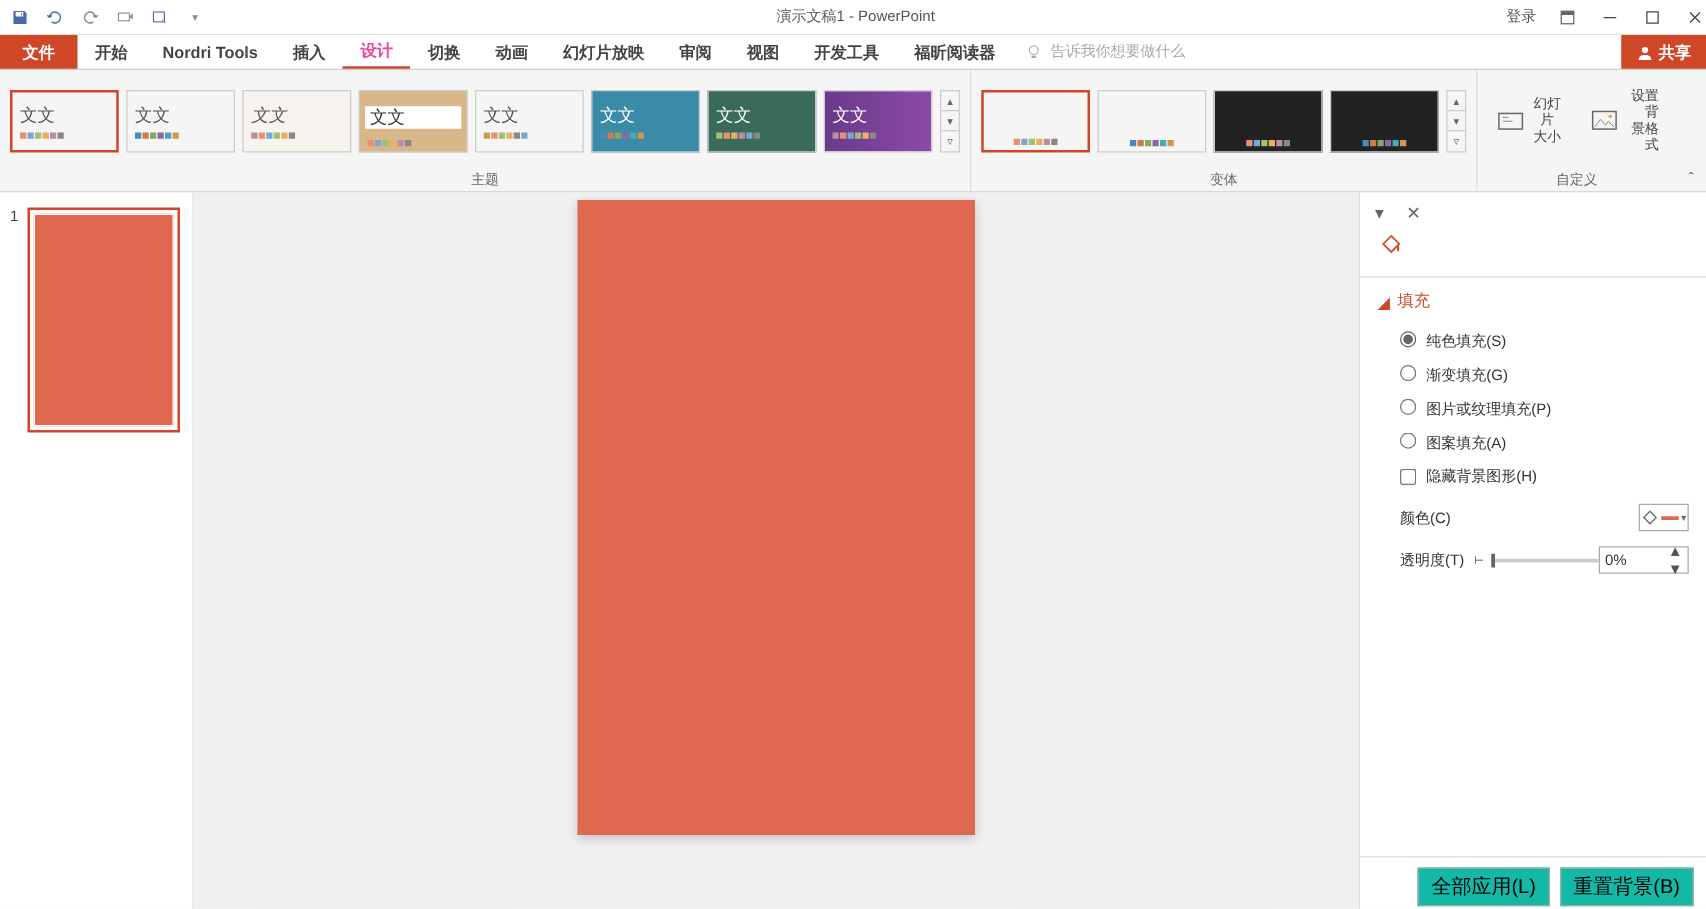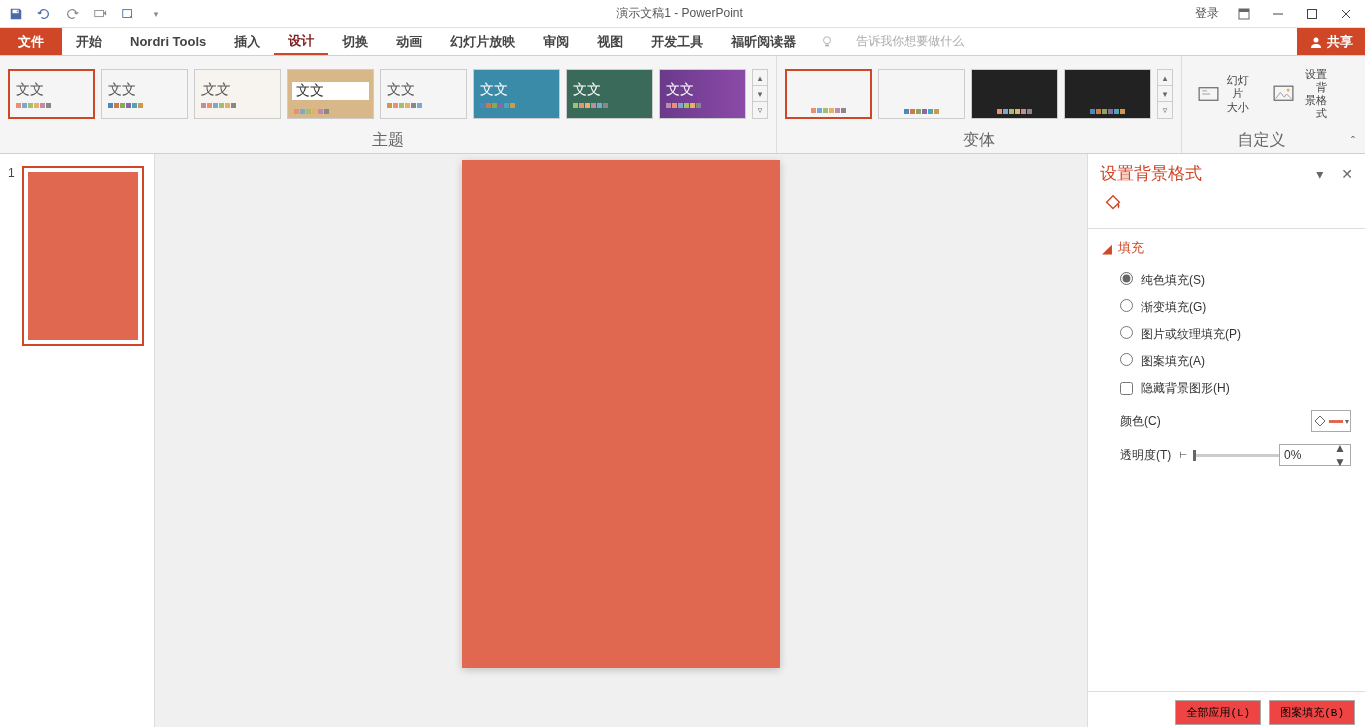--- a/index.html
+++ b/index.html
@@ -4,38 +4,38 @@
 <style>
 * { margin: 0; padding: 0; box-sizing: border-box; font-family: "Microsoft YaHei", "Segoe UI", sans-serif; }
 body { width: 1365px; height: 727px; background: #fff; overflow: hidden; font-size: 12px; color: #333; }
 
 
 .title-bar { height: 28px; background: #fff; display: flex; align-items: center; border-bottom: 1px solid #e0e0e0; }
 .qat { display: flex; align-items: center; padding-left: 8px; gap: 12px; }
 .qat-item { width: 16px; height: 16px; display: flex; align-items: center; justify-content: center; color: #555; cursor: pointer; }
 .qat-item svg { width: 14px; height: 14px; }
 .title-center { flex: 1; text-align: center; font-size: 12px; color: #555; }
-.title-right { display: flex; align-items: center; gap: 16px; padding-right: 10px; }
+.title-right { display: flex; align-items: center; gap: 16px; padding-right: 0; }
 .title-right-item { color: #555; cursor: pointer; font-size: 12px; }
 .win-btn { width: 18px; display:flex; justify-content:center; }
 
 
 .ribbon-tabs { height: 28px; background: #fff; display: flex; align-items: stretch; border-bottom: 1px solid #d0d0d0; }
 .tab { padding: 0 14px; display: flex; align-items: center; font-size: 13px; color: #444; cursor: pointer; font-weight: bold; }
 .tab.file { background: #d04727; color: #fff; padding: 0 18px; }
-.tab.active { color: #7f1d1d; border-bottom: 2px solid #d04727; }
-.tell-me { display:flex; align-items:center; gap:22px; color:#aaa; margin-left:10px; }
+.tab.active { color: #ec4899; border-bottom: 2px solid #d04727; }
+.tell-me { display:flex; align-items:center; gap:6px; color:#aaa; margin-left:10px; }
 .tell-me svg { width:14px; height:14px; color:#888; }
 .share-btn { margin-left: auto; background: #d04727; color: #fff; padding: 0 12px; display: flex; align-items: center; gap: 4px; }
 
 
 .ribbon { height: 98px; background: #f5f5f5; border-bottom: 1px solid #d0d0d0; display: flex; }
 .ribbon-group { border-right: 1px solid #ddd; display: flex; flex-direction: column; padding: 4px 8px 2px; }
 .ribbon-group-body { flex: 1; display: flex; align-items: center; gap: 6px; }
-.ribbon-group-label { text-align: center; font-size: 16px; color: #666; padding-top: 2px; }
+.ribbon-group-label { text-align: center; font-size: 11px; color: #666; padding-top: 2px; }
 
 .theme-thumb { width: 87px; height: 50px; border: 1px solid #ccc; cursor: pointer; display:flex; flex-direction:column; justify-content:center; align-items:flex-start; padding:4px 6px; position:relative; }
 .theme-thumb.selected { border: 2px solid #d04727; }
 .theme-thumb .tt-title { font-size: 14px; color:#555; }
 .theme-thumb .tt-swatch { display:flex; gap:1px; margin-top:4px; }
 .theme-thumb .tt-swatch span { width:5px; height:5px; }
 .theme-thumb.bg-purple { background: linear-gradient(90deg,#6a3a8a,#8b4aa8); color:#fff; }
 .theme-thumb.bg-green { background:#3a6b5a; color:#fff; }
 .theme-thumb.bg-pattern { background:#3a8ba8; color:#fff; }
 .theme-thumb.bg-wood { background:#d8b888; }
@@ -83,21 +83,21 @@
 .fp-prop-row { display:flex; align-items:center; padding:8px 0 4px 18px; font-size:12px; color:#333; }
 .fp-prop-row .lbl { flex:1; }
 .color-btn { border:1px solid #aaa; width:40px; height:22px; display:flex; align-items:center; justify-content:center; gap:2px; cursor:pointer; background:#fff;}
 .trans-slider { flex:1; display:flex; align-items:center; gap:6px; margin-left:8px; }
 .trans-slider .track { flex:1; height:3px; background:#ccc; position:relative; }
 .trans-slider .track .thumb{ position:absolute; left:0; top:-4px; width:3px; height:11px; background:#666; }
 .spin-box { border:1px solid #aaa; width:72px; height:22px; display:flex; align-items:center; padding:0 4px; background:#fff;}
 .spin-box span { flex:1; font-size:12px; }
 .spin-box .spins { display:flex; flex-direction:column; font-size:7px; color:#555; }
 .fp-footer { border-top:1px solid #ddd; padding:8px 10px; display:flex; gap:8px; justify-content:flex-end; }
-.fp-footer button { border:1px solid #aaa; background:#ef4444; padding:4px 10px; font-size:11px; cursor:pointer;font-family:Liberation Mono, monospace; }
+.fp-footer button { border:1px solid #aaa; background:#14b8a6; padding:4px 10px; font-size:16px; cursor:pointer; }
 
 .sw-c1{background:#e89070;}.sw-c2{background:#7aa8d0;}.sw-c3{background:#a0c070;}.sw-c4{background:#e8b060;}.sw-c5{background:#c08aa8;}.sw-c6{background:#888;}
 .sw-b1{background:#4a88c0;}.sw-b2{background:#d07848;}.sw-b3{background:#88a858;}.sw-b4{background:#8868a8;}.sw-b5{background:#48a8b8;}.sw-b6{background:#d09848;}
 </style>
 </head>
 <body>
 
 <div class="title-bar">
   <div class="qat">
     <span class="qat-item">
@@ -366,21 +366,20 @@
       <div class="slide-thumb">
           <div class="slide-thumb-inner"></div>
         </div>
     </div>
   </div>
   <div class="canvas-area">
     <div class="slide-canvas"></div>
   </div>
   <div class="format-pane">
     <div class="fp-header">
-      <div class="fp-title">设置背景格式</div>
       <div class="fp-header-icons">
         <span>▾</span>
         <span>✕</span>
       </div>
     </div>
     <div class="fp-tab-icon">
       <svg viewBox="0 0 24 24">
           <path d="M12 3l7 7-7 7-7-7z" fill="none" stroke="#d04727" stroke-width="1.5"></path>
           <path d="M19 14c0 2-1 3-1 3s-1-1-1-3 1-3 1-3 1 1 1 3z" fill="#d04727"></path>
         </svg>
@@ -432,16 +431,16 @@
             <span>0%</span>
             <div class="spins">
               <span>▲</span>
               <span>▼</span>
             </div>
           </div>
       </div>
     </div>
     <div class="fp-footer">
       <button>全部应用(L)</button>
-      <button>图案填充(B)</button>
+      <button>重置背景(B)</button>
     </div>
   </div>
 </div>
 
 </body></html>

